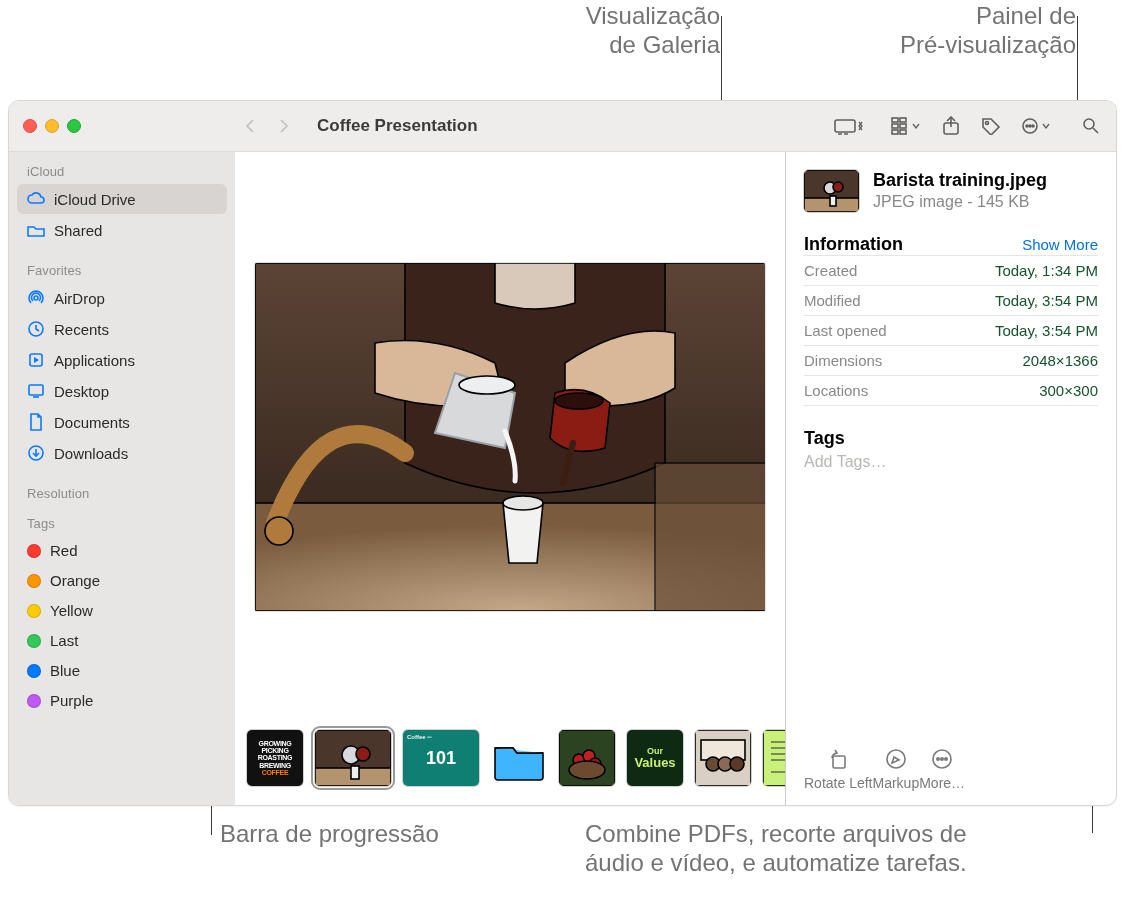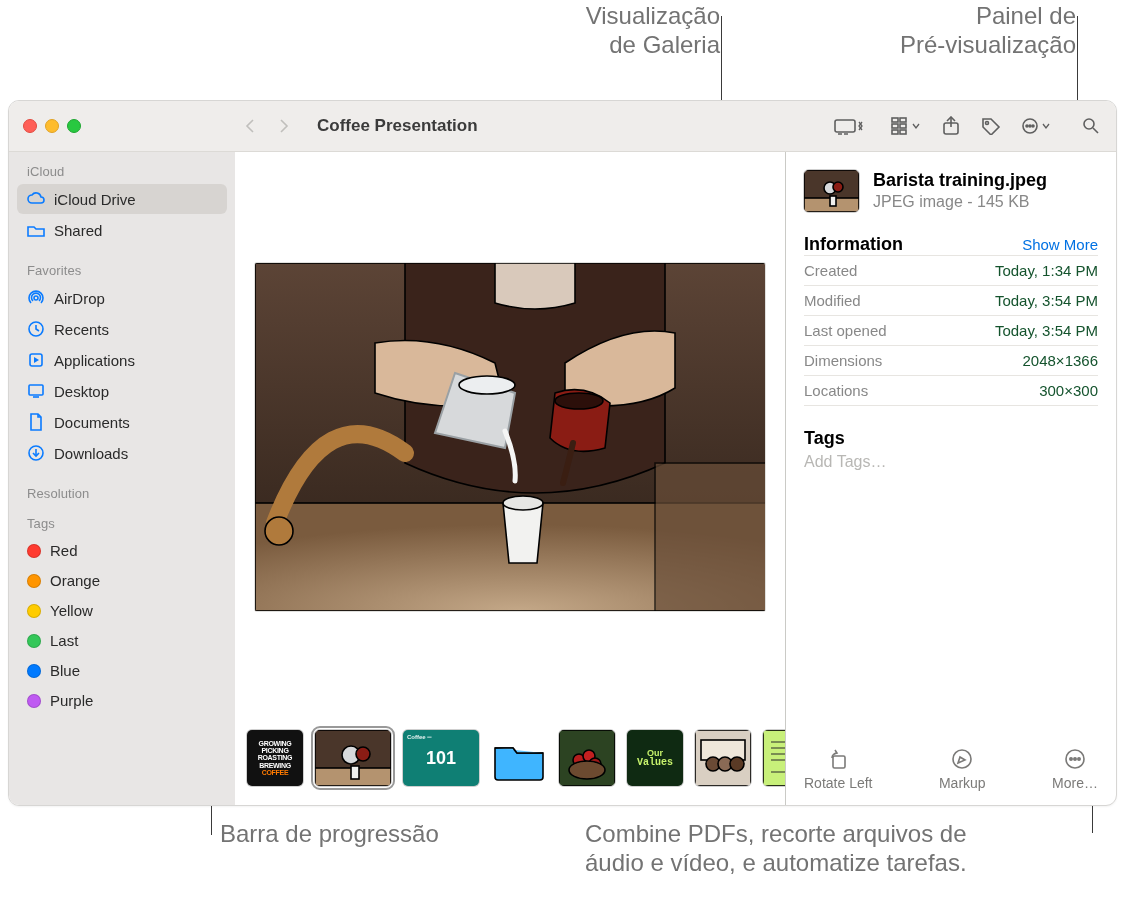--- a/index.html
+++ b/index.html
@@ -75,21 +75,21 @@
   .pftype{color:var(--muted2);font-size:16px;margin-top:2px;}
 
   .sect{margin-top:22px;}
   .sectrow{display:flex;align-items:baseline;justify-content:space-between;}
   .secttitle{font-weight:700;font-size:18px;}
   .more{color:var(--link);font-size:15px;}
   .kv{display:flex;justify-content:space-between;align-items:center;font-size:15px;color:var(--muted2);border-top:1px solid #e7e5e1;padding:6px 0;}
   .kv .v{color:#14532d;}
   .addtags{color:#b8b7b4;font-size:16px;padding-top:4px;}
 
-  .pactions{margin-top:auto;display:flex;justify-content:space-between;padding-bottom:4px;padding-top:12px;}
+  .pactions{margin-top:auto;display:flex;justify-content:flex-start;padding-bottom:4px;padding-top:12px;}
   .pact{display:flex;flex-direction:column;align-items:center;gap:4px;color:#7b7a78;font-size:14px;}
   .pact .icon{width:24px;height:24px;display:flex;align-items:center;justify-content:center;}
 
   svg{stroke:currentColor;fill:none;stroke-width:1.6;}
 </style>
 </head>
 <body>
 
 <div class="callout" style="left:520px;top:2px;width:200px;white-space:pre-line;text-align:right;">Visualização
 de Galeria</div>
@@ -363,21 +363,21 @@
             <svg width="56" height="56">
                 <rect width="56" height="56" fill="#2c4322"></rect>
                 <circle cx="20" cy="30" r="6" fill="#b51d1d"></circle>
                 <circle cx="30" cy="26" r="6" fill="#c32020"></circle>
                 <circle cx="36" cy="34" r="6" fill="#9c1717"></circle>
                 <ellipse cx="28" cy="40" rx="18" ry="9" fill="#6c4a30"></ellipse>
               </svg>
           </div>
           <div class="thumb" style="background:#0f2a12;color:#c7f26c;flex-direction:column;font-weight:700;">
             <div style="font-size:9px;line-height:1;">Our</div>
-              <div style="font-size:10px;line-height:1;font-family:Liberation Mono, monospace;">Values</div>
+              <div style="font-size:13px;line-height:1;">Values</div>
           </div>
           <div class="thumb">
             <svg width="56" height="56">
                 <rect width="56" height="56" fill="#d9cfc2"></rect>
                 <rect x="6" y="10" width="44" height="20" fill="#efe7da"></rect>
                 <circle cx="18" cy="34" r="7" fill="#6a4a35"></circle>
                 <circle cx="30" cy="34" r="7" fill="#8a6a55"></circle>
                 <circle cx="42" cy="34" r="7" fill="#5a3a25"></circle>
               </svg>
           </div>

